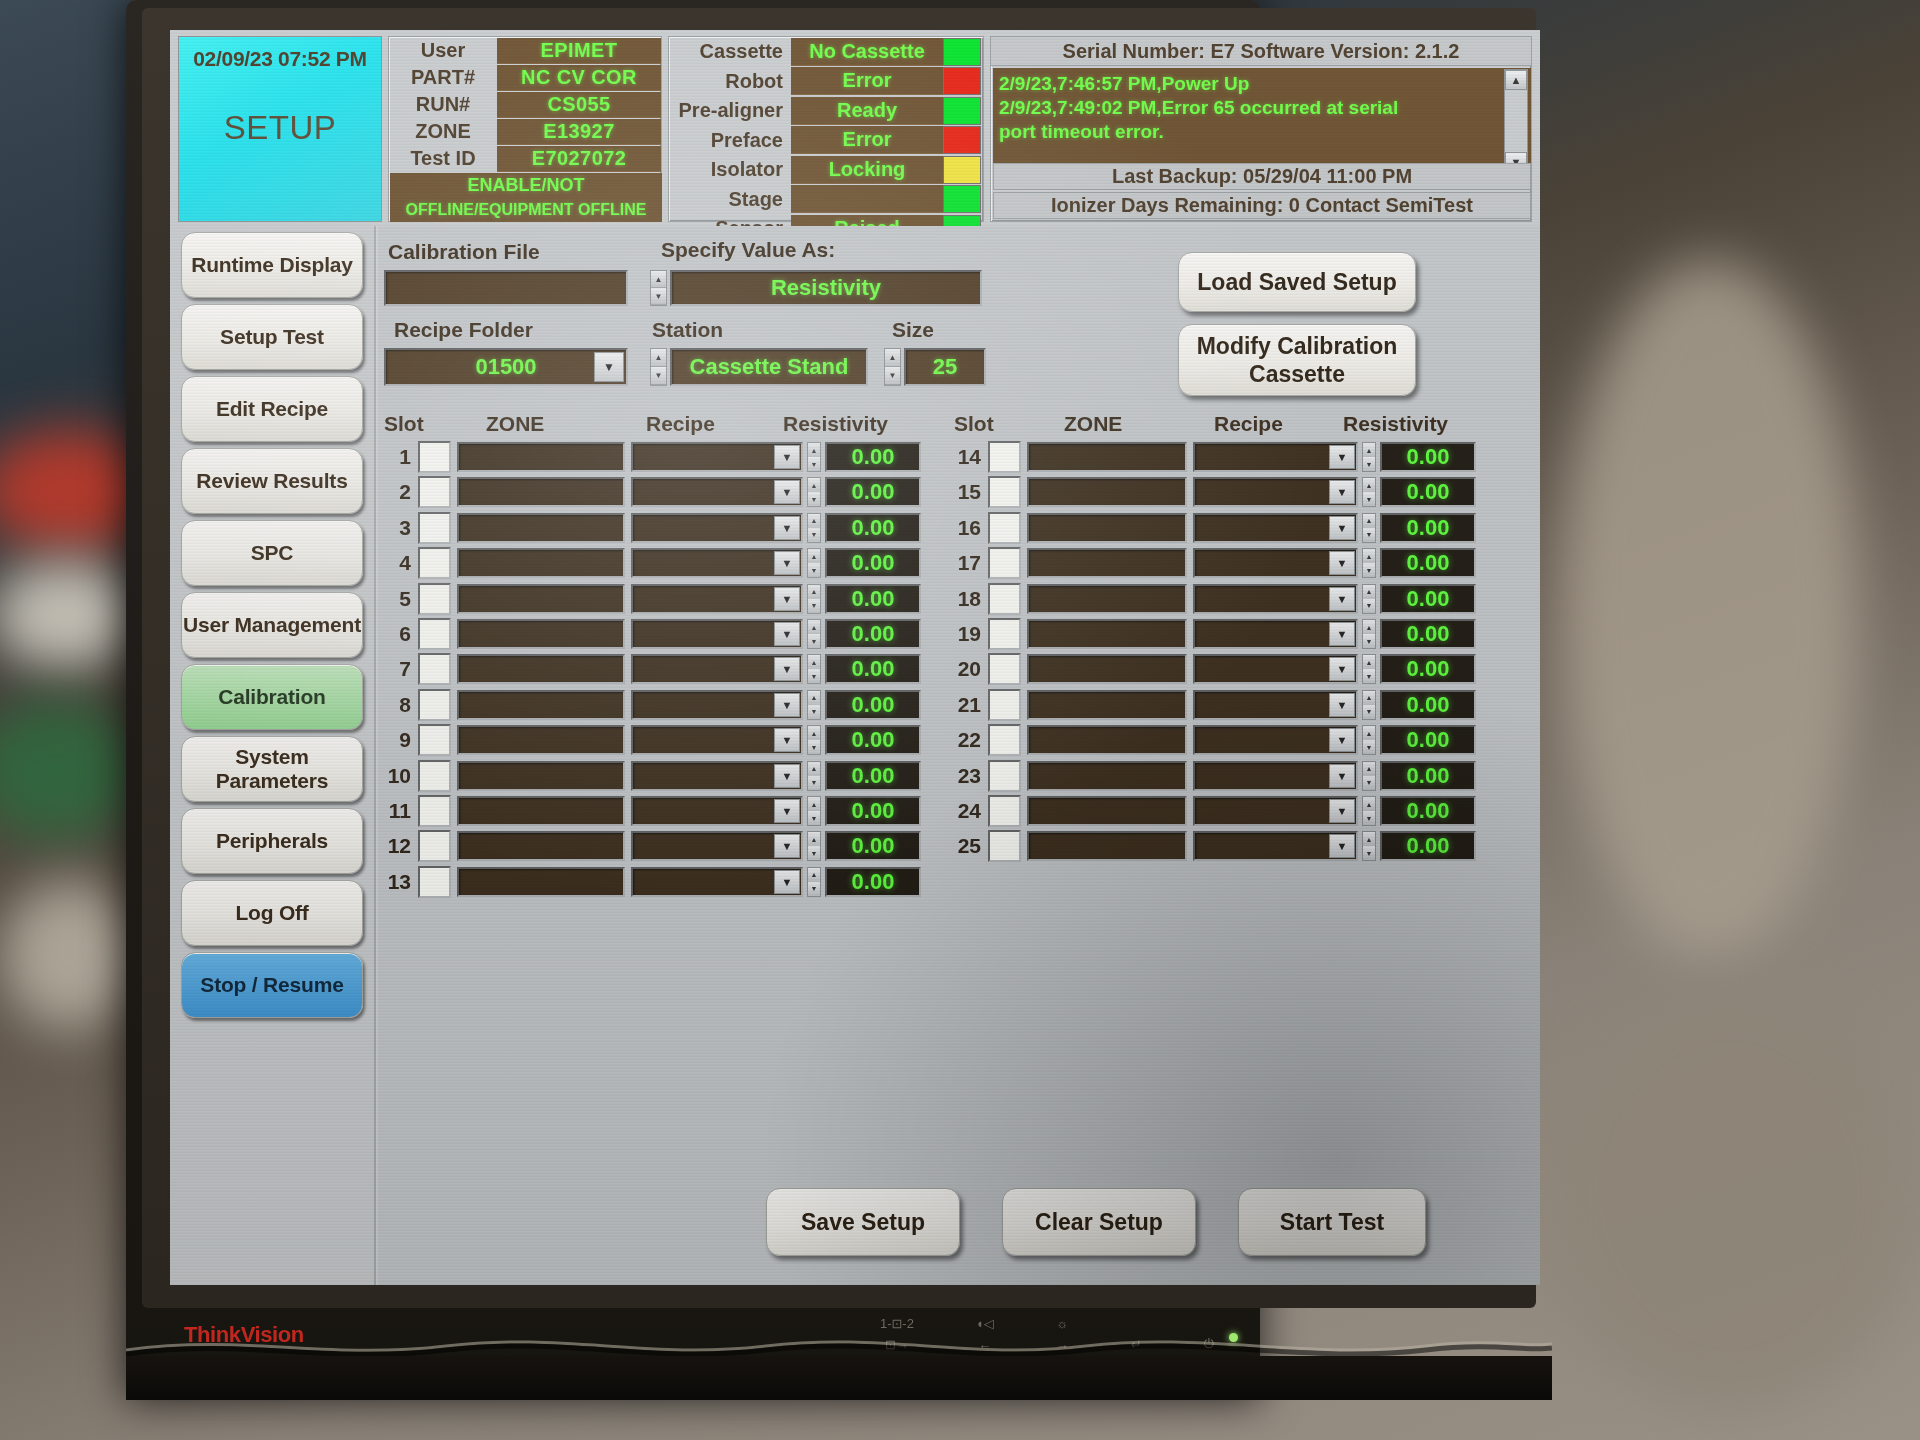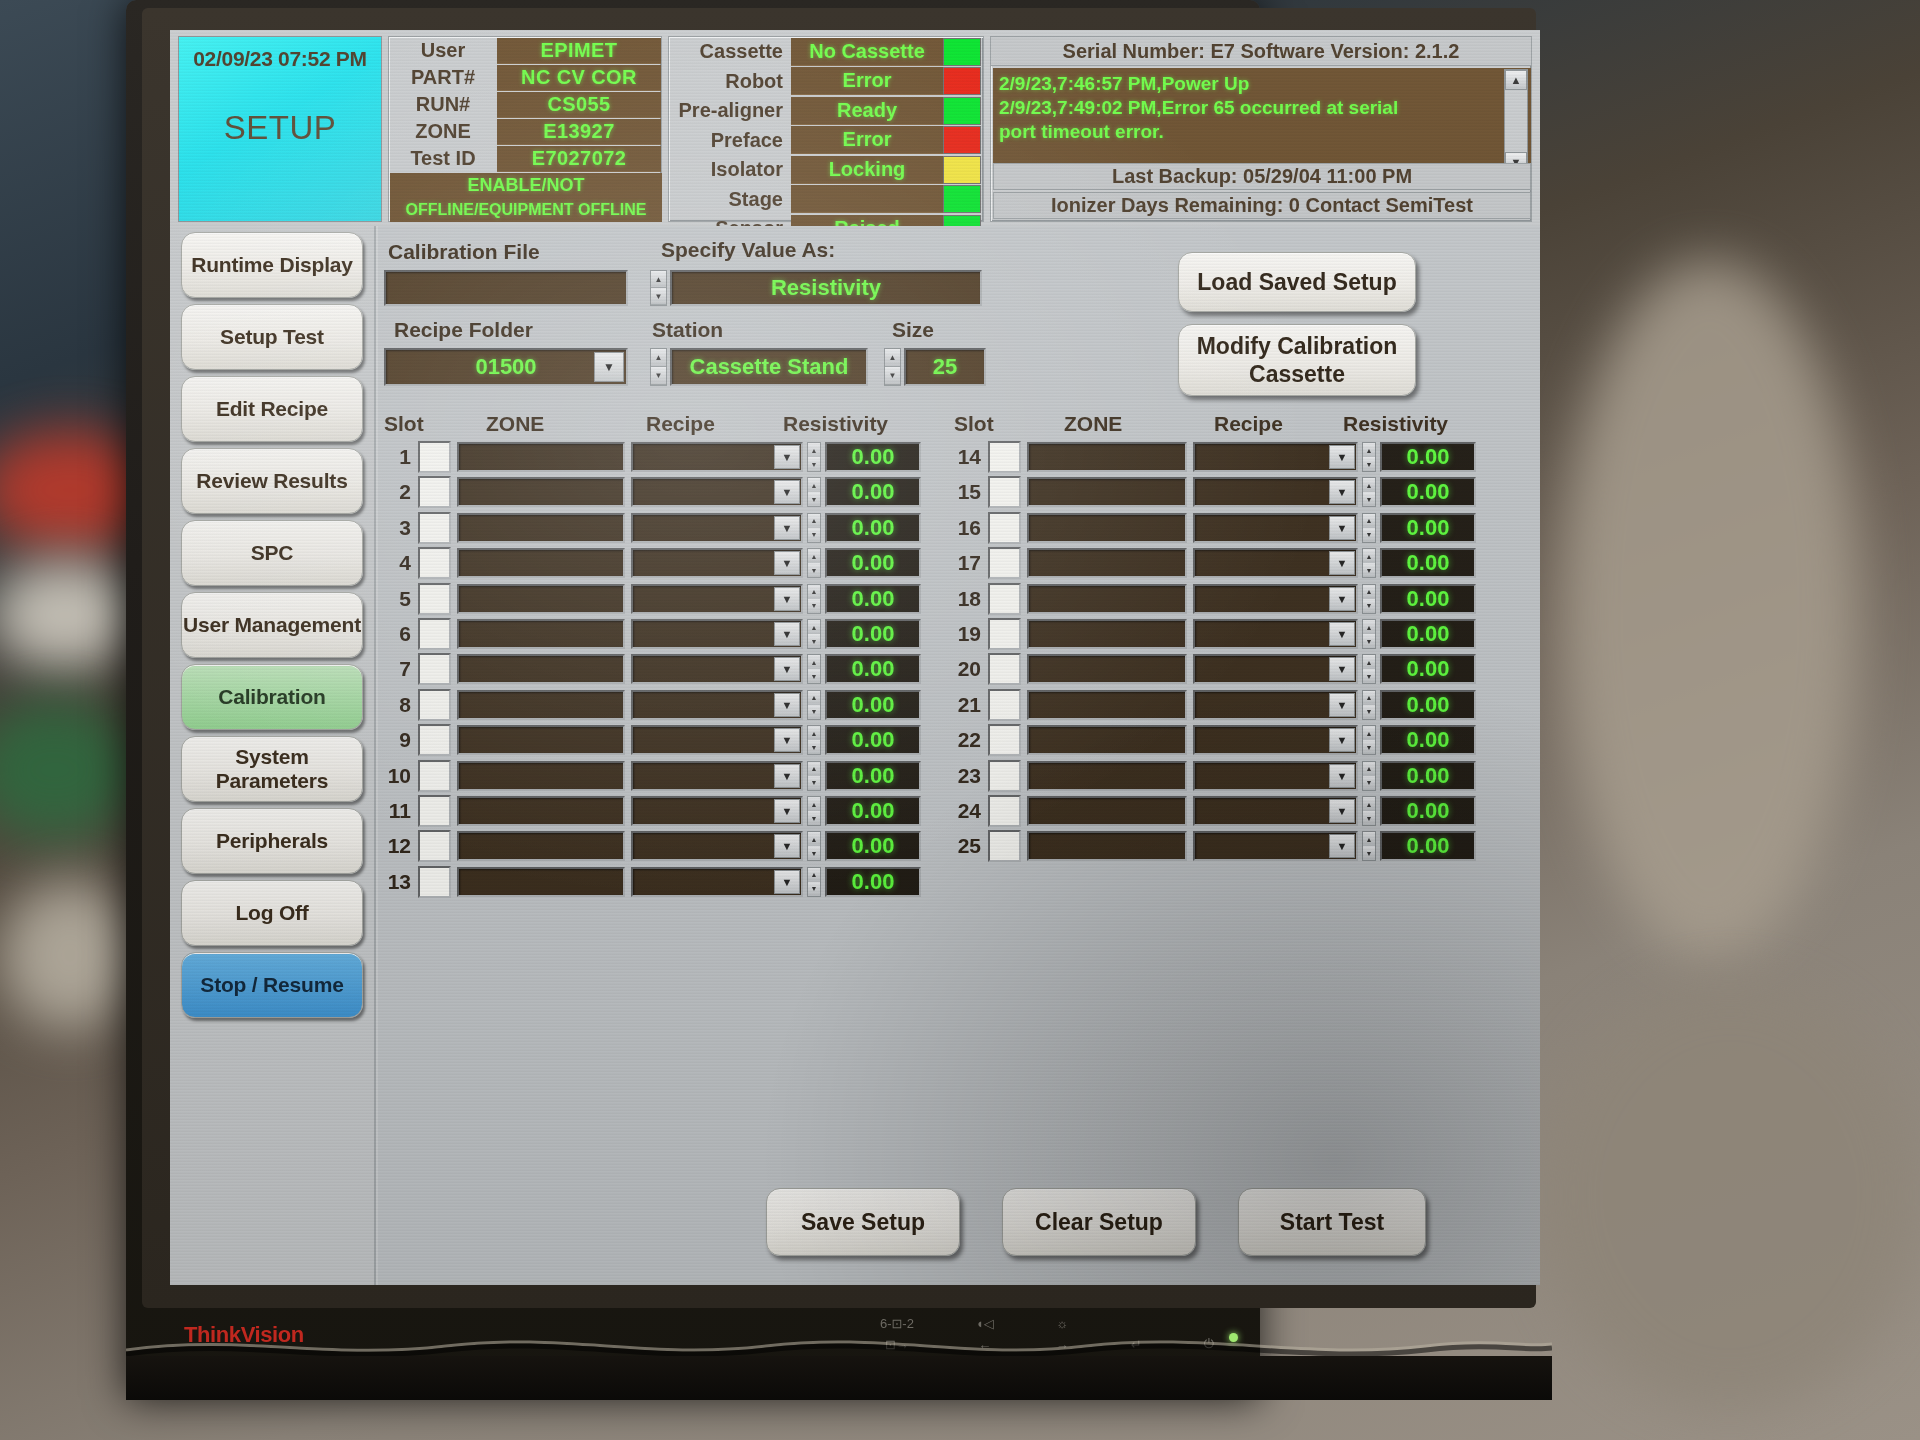--- a/index.html
+++ b/index.html
@@ -704,21 +704,21 @@
       </div>
 
       <div id="glow"></div>
       <div id="scan"></div>
     </div>
   </div>
 
   <div id="thinkvision">ThinkVision</div>
   <div id="osd">
       <div class="osd-ic">
-        <div>6-⊡-2</div>
+        <div>1-⊡-2</div>
         <div>⊡→</div>
       </div>
       <div class="osd-ic">
         <div>◖◁</div>
         <div>←</div>
       </div>
       <div class="osd-ic">
         <div>☼</div>
         <div>→</div>
       </div>

